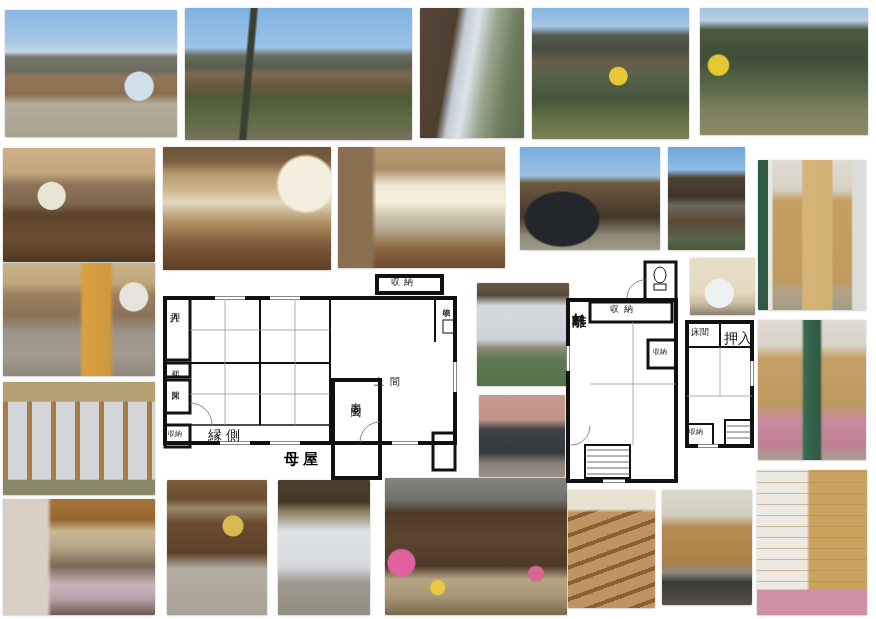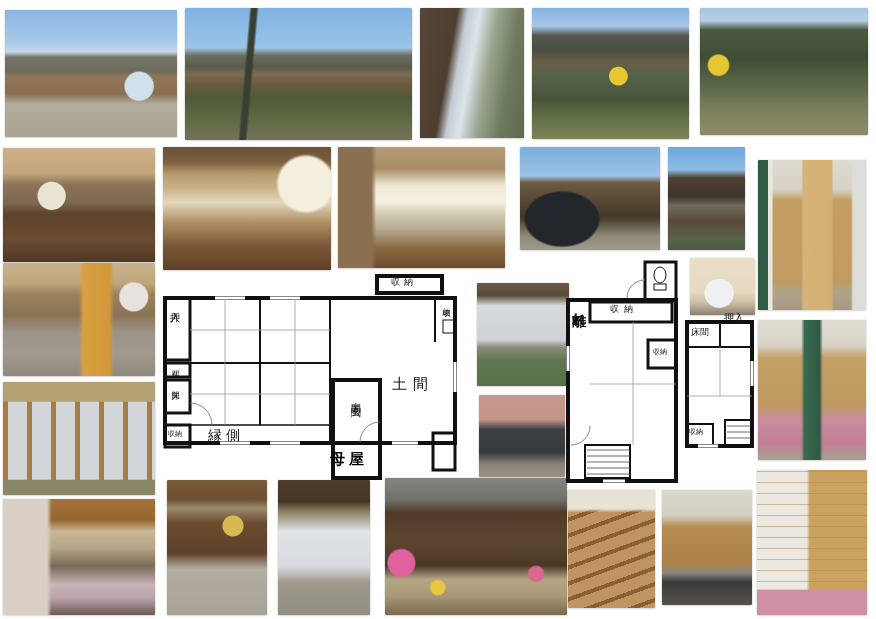--- a/index.html
+++ b/index.html
@@ -80,21 +80,21 @@
     repeating-linear-gradient(160deg,#c09460 0 11px,#8a5f33 11px 15px);}
   .ph24{left:662px;top:490px;width:90px;height:115px;background:
     linear-gradient(to bottom,#dcd8cc 0%,#d2cec2 22%,#b68c52 32%,#aa8048 64%,#8a8a80 72%,#3a3a3a 80%,#56504a 100%);}
   
   .plan{position:absolute;}
   #plan-main{left:160px;top:272px;width:300px;height:210px;}
   #plan-hanare{left:563px;top:256px;width:192px;height:228px;}
   .plan svg{position:absolute;left:0;top:0;}
   .room-label{position:absolute;color:#111;line-height:1.05;white-space:nowrap;}
   .vtext{writing-mode:vertical-rl;text-orientation:upright;}
-  .plan-title{font-weight:bold;letter-spacing:4px;font-size:15px;color:#000;margin-left:46px;}
+  .plan-title{font-weight:bold;letter-spacing:4px;font-size:15px;color:#000;}
 </style>
 </head>
 <body>
 
 <div class="sheet">
 
   <div class="photo ph1" title="Main house exterior with tiled roof and gravel approach"></div>
   <div class="photo ph2" title="House exterior seen across the front garden"></div>
   <div class="photo ph3" title="Narrow path along the side of the building"></div>
   <div class="photo ph4" title="Garden with yellow forsythia and main house"></div>
@@ -159,21 +159,21 @@
         <line x1="60" y1="171" x2="90" y2="171"></line>
           <line x1="110" y1="171" x2="140" y2="171"></line>
       </g>
     </svg>
     <div class="room-label vtext" style="left:9px;top:32px;font-size:10px;">押入</div>
     <div class="room-label vtext" style="left:11px;top:93px;font-size:7px;">仏間</div>
     <div class="room-label vtext" style="left:10px;top:113px;font-size:8px;">床間</div>
     <div class="room-label" style="left:8px;top:159px;font-size:7px;">収納</div>
     <div class="room-label" style="left:48px;top:157px;font-size:14px;letter-spacing:4px;">縁側</div>
     <div class="room-label vtext" style="left:190px;top:122px;font-size:10px;letter-spacing:2px;">土間玄関</div>
-    <div class="room-label" style="left:232px;top:105px;font-size:15px;letter-spacing:6px;">土間</div>
+    <div class="room-label" style="left:214px;top:105px;font-size:10px;letter-spacing:6px;">土間</div>
     <div class="room-label" style="left:231px;top:6px;font-size:9px;letter-spacing:4px;">収納</div>
     <div class="room-label vtext" style="left:281px;top:30px;font-size:8px;">収納</div>
     <div class="room-label plan-title" style="left:124px;top:180px;">母屋</div>
   </div>
 
   <div class="plan" id="plan-hanare">
     <svg width="192" height="228" viewBox="0 0 192 228">
       <g fill="none" stroke="#111">
         <rect x="82" y="6" width="31" height="38" stroke-width="3"></rect>
         <ellipse cx="97" cy="19" rx="6" ry="8" stroke-width="1"></ellipse>
@@ -212,17 +212,17 @@
         <line x1="5" y1="90" x2="5" y2="115"></line>
           <line x1="40" y1="225" x2="62" y2="225"></line>
         <line x1="189" y1="105" x2="189" y2="130"></line>
           <line x1="135" y1="190" x2="155" y2="190"></line>
       </g>
     </svg>
     <div class="room-label vtext" style="left:8px;top:47px;font-size:14px;font-weight:bold;">離れ</div>
     <div class="room-label" style="left:47px;top:49px;font-size:9px;letter-spacing:5px;">収納</div>
     <div class="room-label" style="left:90px;top:93px;font-size:7px;">収納</div>
     <div class="room-label" style="left:128px;top:72px;font-size:9px;">床間</div>
-    <div class="room-label" style="left:161px;top:57px;font-size:10px;">押入</div>
+    <div class="room-label" style="left:161px;top:76px;font-size:14px;">押入</div>
     <div class="room-label" style="left:126px;top:173px;font-size:7px;">収納</div>
   </div>
 
 </div>
 
 </body></html>

